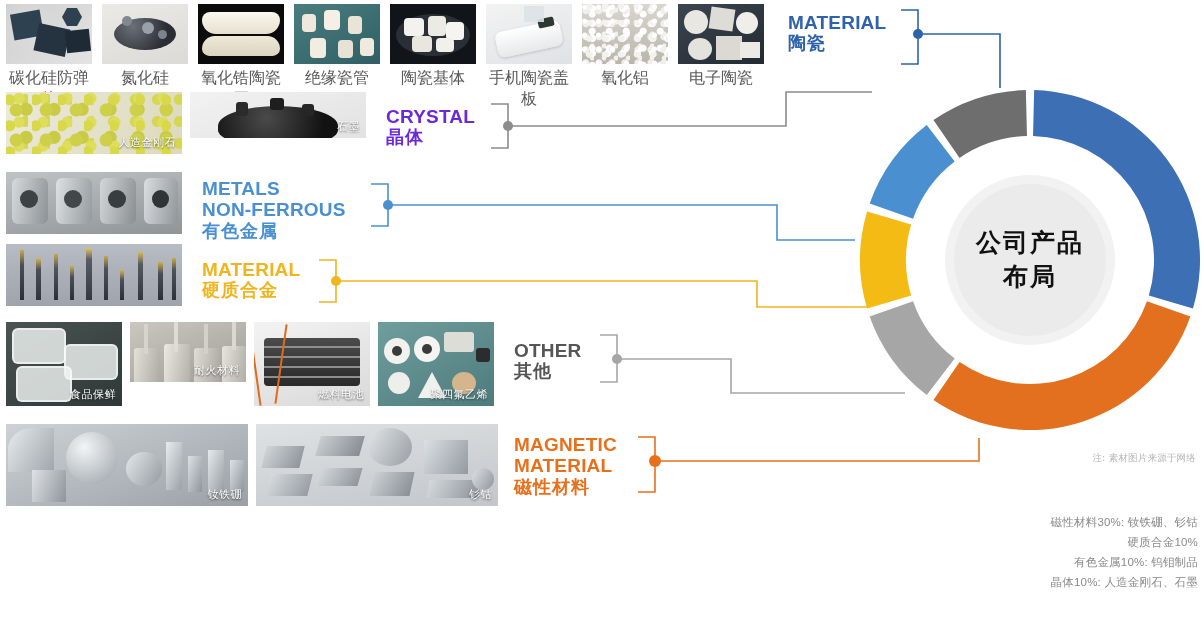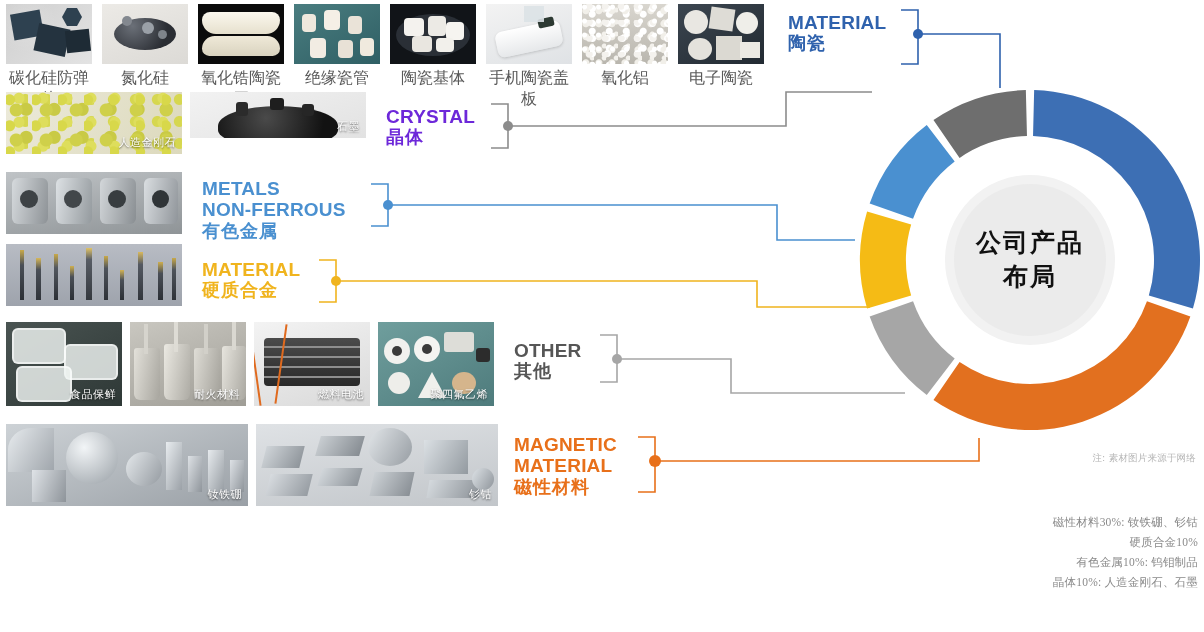--- a/index.html
+++ b/index.html
@@ -47,21 +47,21 @@
   #donut .hub-inner span{
     display:block;font-weight:bold;font-size:25px;color:#111111;
     letter-spacing:2px;line-height:1.38;
     font-family:"DejaVu Sans","Liberation Sans",sans-serif;
   }
 
   
   #legend{
     position:absolute;right:6px;top:512px;width:700px;text-align:right;
     font-size:11.5px;line-height:20px;color:#8a8a8a;letter-spacing:.2px;
-    font-family:Liberation Serif, serif;
+    font-family:Liberation Sans, sans-serif;
   }
   #legend div{white-space:nowrap;}
   #note{
     position:absolute;right:8px;top:452px;
     font-size:9.5px;color:#b5b5b5;letter-spacing:.2px;
     font-family:"DejaVu Sans","Liberation Sans",sans-serif;
   }
   svg.lines{position:absolute;left:0;top:0;width:1204px;height:632px;pointer-events:none;}
 </style>
 </head>
@@ -249,21 +249,21 @@
 
 <div class="thumb" style="left:6px;top:322px;width:116px;height:84px;">
   <div class="pic" style="background:linear-gradient(150deg,#4a5452,#2e3836);">
     <div style="position:absolute;left:6px;top:6px;width:50px;height:32px;border-radius:6px;background:rgba(240,245,243,.82);border:2px solid rgba(255,255,255,.55);"></div>
     <div style="position:absolute;left:58px;top:22px;width:50px;height:32px;border-radius:6px;background:rgba(240,245,243,.82);border:2px solid rgba(255,255,255,.55);"></div>
     <div style="position:absolute;left:10px;top:44px;width:52px;height:32px;border-radius:6px;background:rgba(240,245,243,.82);border:2px solid rgba(255,255,255,.55);"></div>
   </div>
   <div class="cap-in">食品保鲜</div>
 </div>
 
-<div class="thumb" style="left:130px;top:322px;width:116px;height:84px;">
+<div class="thumb" style="left:130px;top:322px;width:116px;height:60px;">
   <div class="pic" style="background:linear-gradient(160deg,#c9c7c0,#9f9d96);">
     <div style="position:absolute;left:4px;top:26px;width:26px;height:52px;border-radius:3px 3px 6px 6px;background:linear-gradient(100deg,#e3e1da,#a7a59e);"></div>
     <div style="position:absolute;left:34px;top:22px;width:26px;height:56px;border-radius:3px 3px 6px 6px;background:linear-gradient(100deg,#ebe9e2,#adaba4);"></div>
     <div style="position:absolute;left:64px;top:26px;width:26px;height:52px;border-radius:3px 3px 6px 6px;background:linear-gradient(100deg,#dfddd6,#a3a19a);"></div>
     <div style="position:absolute;left:92px;top:24px;width:24px;height:54px;border-radius:3px 3px 6px 6px;background:linear-gradient(100deg,#e7e5de,#a9a7a0);"></div>
     <div style="position:absolute;left:14px;top:2px;width:4px;height:30px;background:#d6d4cd;"></div>
     <div style="position:absolute;left:44px;top:0px;width:4px;height:30px;background:#dedcd5;"></div>
     <div style="position:absolute;left:74px;top:2px;width:4px;height:30px;background:#d2d0c9;"></div>
     <div style="position:absolute;left:102px;top:0px;width:4px;height:28px;background:#dad8d1;"></div>
   </div>

